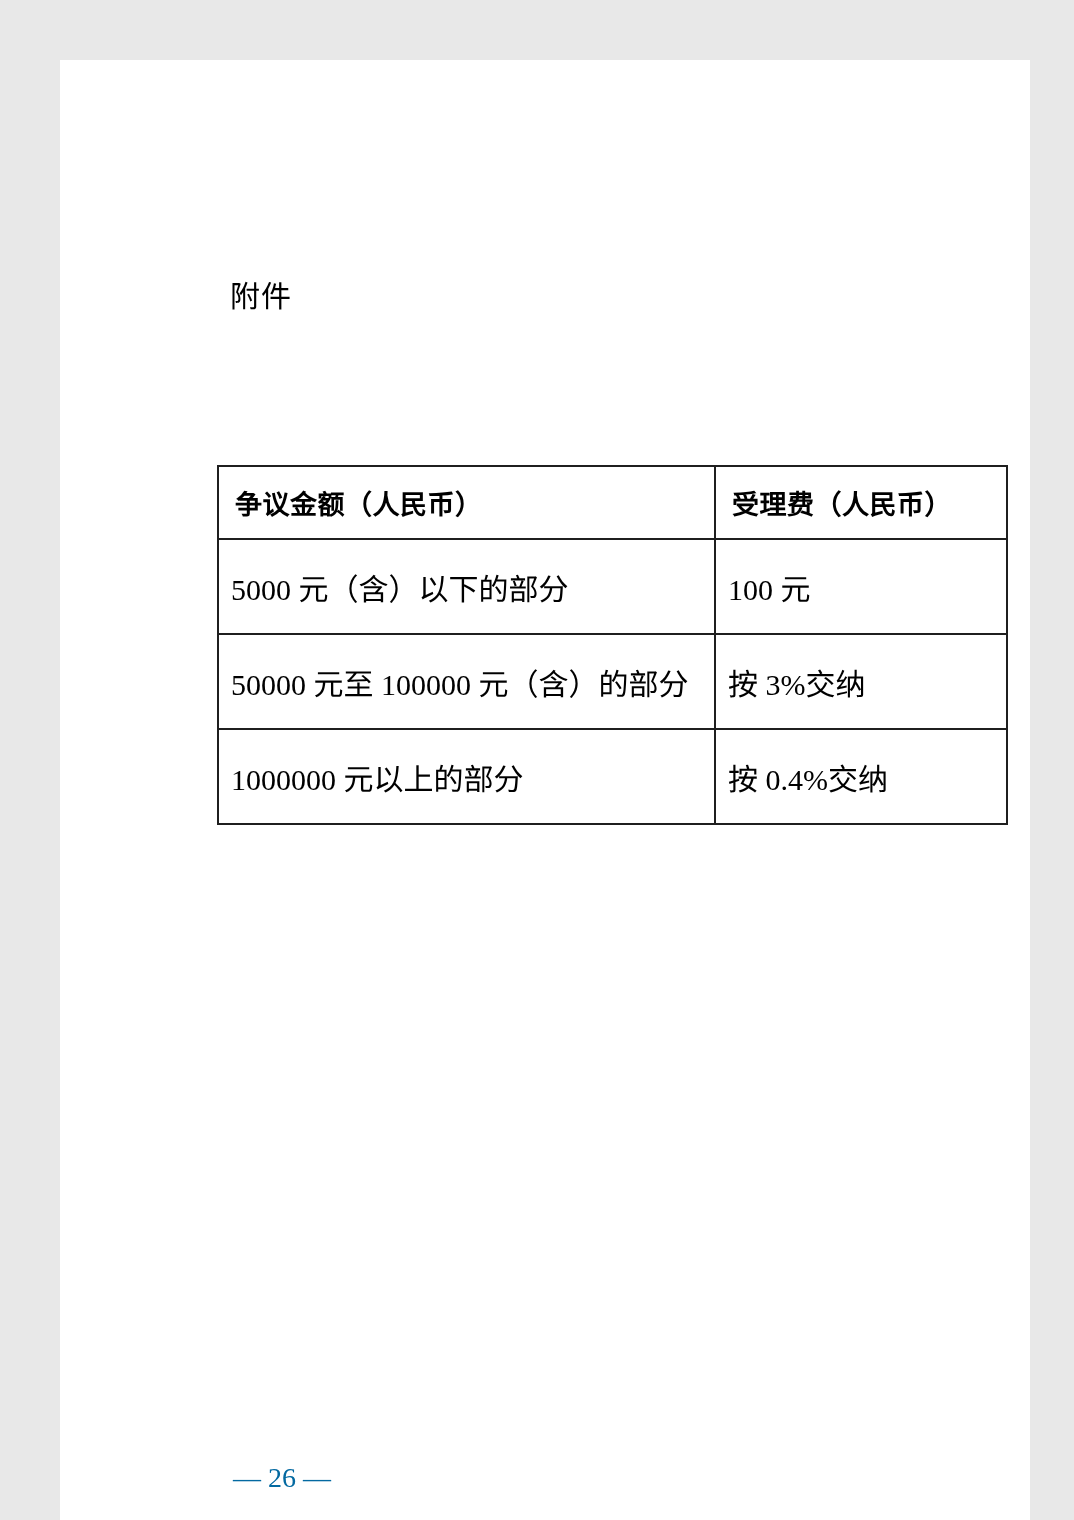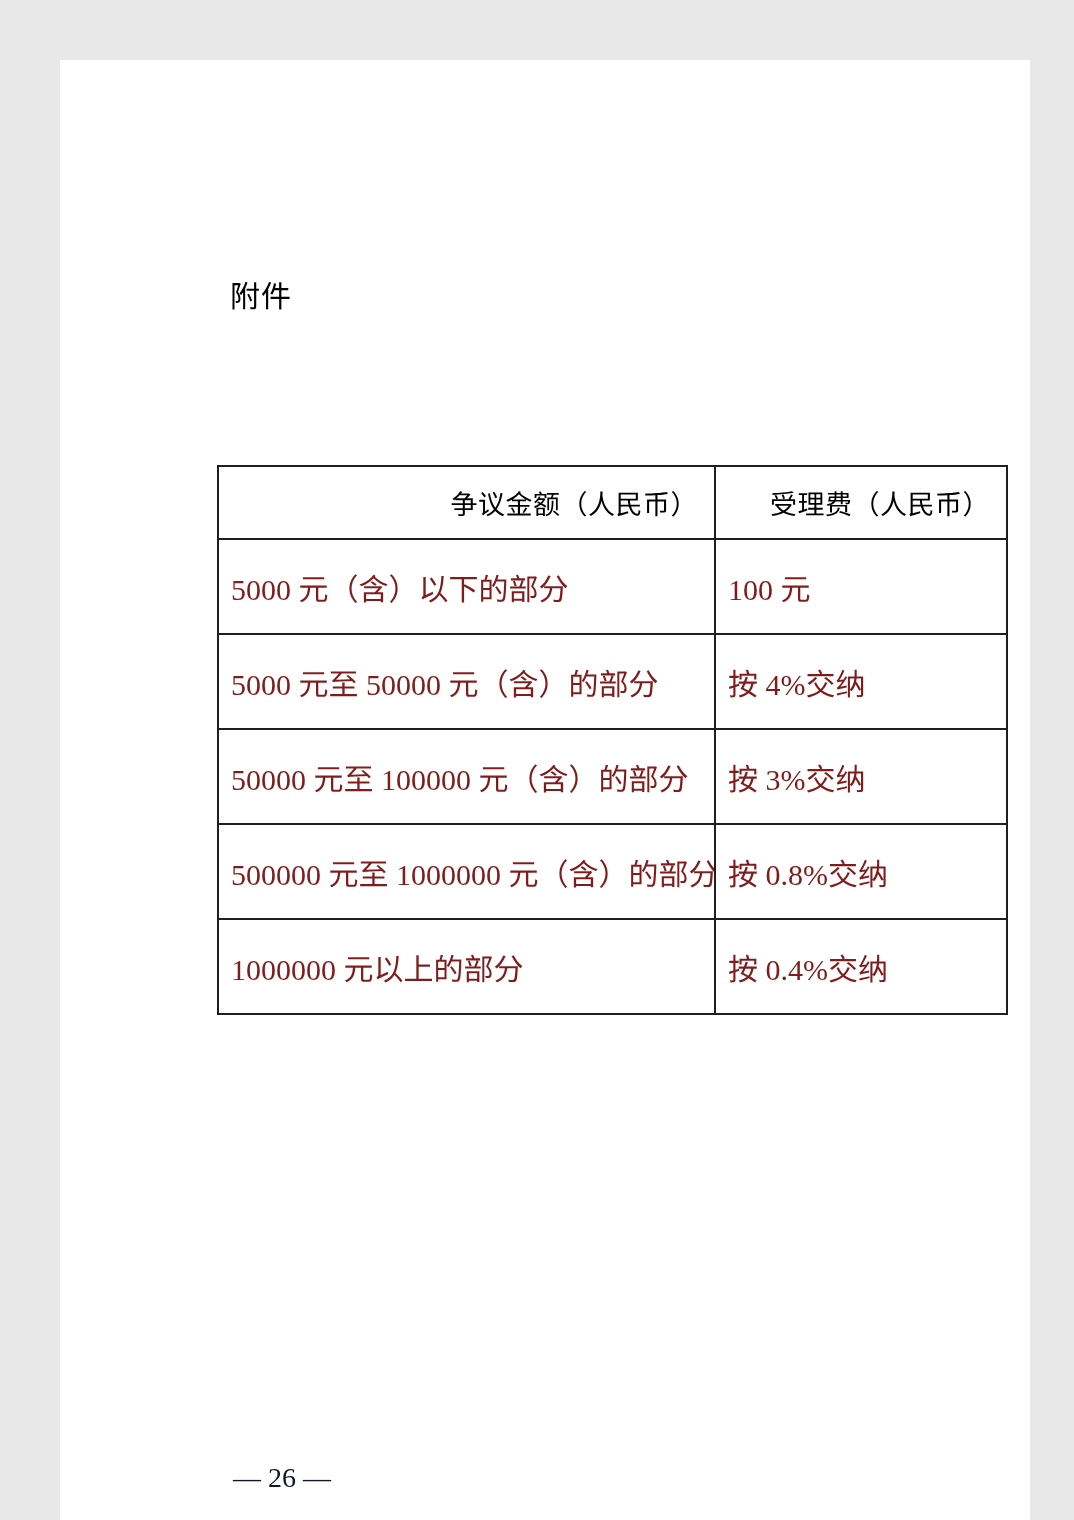--- a/index.html
+++ b/index.html
@@ -53,45 +53,45 @@
   table.fee-table col.col-fee    { width: 292px; }
   table.fee-table th,
   table.fee-table td {
     border: 2px solid #1f1f1f;
     vertical-align: middle;
     background: #ffffff;
   }
   table.fee-table th {
     height: 68px;
     font-family: "Liberation Sans", sans-serif;
-    font-weight: normal;
+    font-weight: bold;
     font-size: 27px;
     letter-spacing: 0.5px;
-    text-align: right;
+    text-align: left;
     color: #000;
   }
   table.fee-table td {
     height: 95px;
     font-family: "Liberation Serif", serif;
     font-size: 30px;
     text-align: left;
     padding-left: 12px;
     padding-right: 6px;
-    color: #7f1d1d;
+    color: #000000;
     white-space: nowrap;
     overflow: hidden;
   }
   .page-number {
     position: absolute;
     left: 143px;
     top: 1371px;
     font-family: "Liberation Serif", serif;
     font-size: 28px;
     line-height: 1.2;
-    color: #0f172a;
+    color: #0369a1;
     white-space: nowrap;
   }
 </style>
 </head>
 <body>
 
 <div class="page">
 
   <div class="attachment-label">附件</div>
 
@@ -106,30 +106,22 @@
         <th>争议金额（人民币）</th>
         <th>受理费（人民币）</th>
       </tr>
     </thead>
     <tbody>
       <tr>
         <td>5000 元（含）以下的部分</td>
         <td>100 元</td>
       </tr>
       <tr>
-        <td>5000 元至 50000 元（含）的部分</td>
-        <td>按 4%交纳</td>
-      </tr>
-      <tr>
         <td>50000 元至 100000 元（含）的部分</td>
         <td>按 3%交纳</td>
-      </tr>
-      <tr>
-        <td>500000 元至 1000000 元（含）的部分</td>
-        <td>按 0.8%交纳</td>
       </tr>
       <tr>
         <td>1000000 元以上的部分</td>
         <td>按 0.4%交纳</td>
       </tr>
     </tbody>
   </table>
 
   <div class="page-number">— 26 —</div>
 

